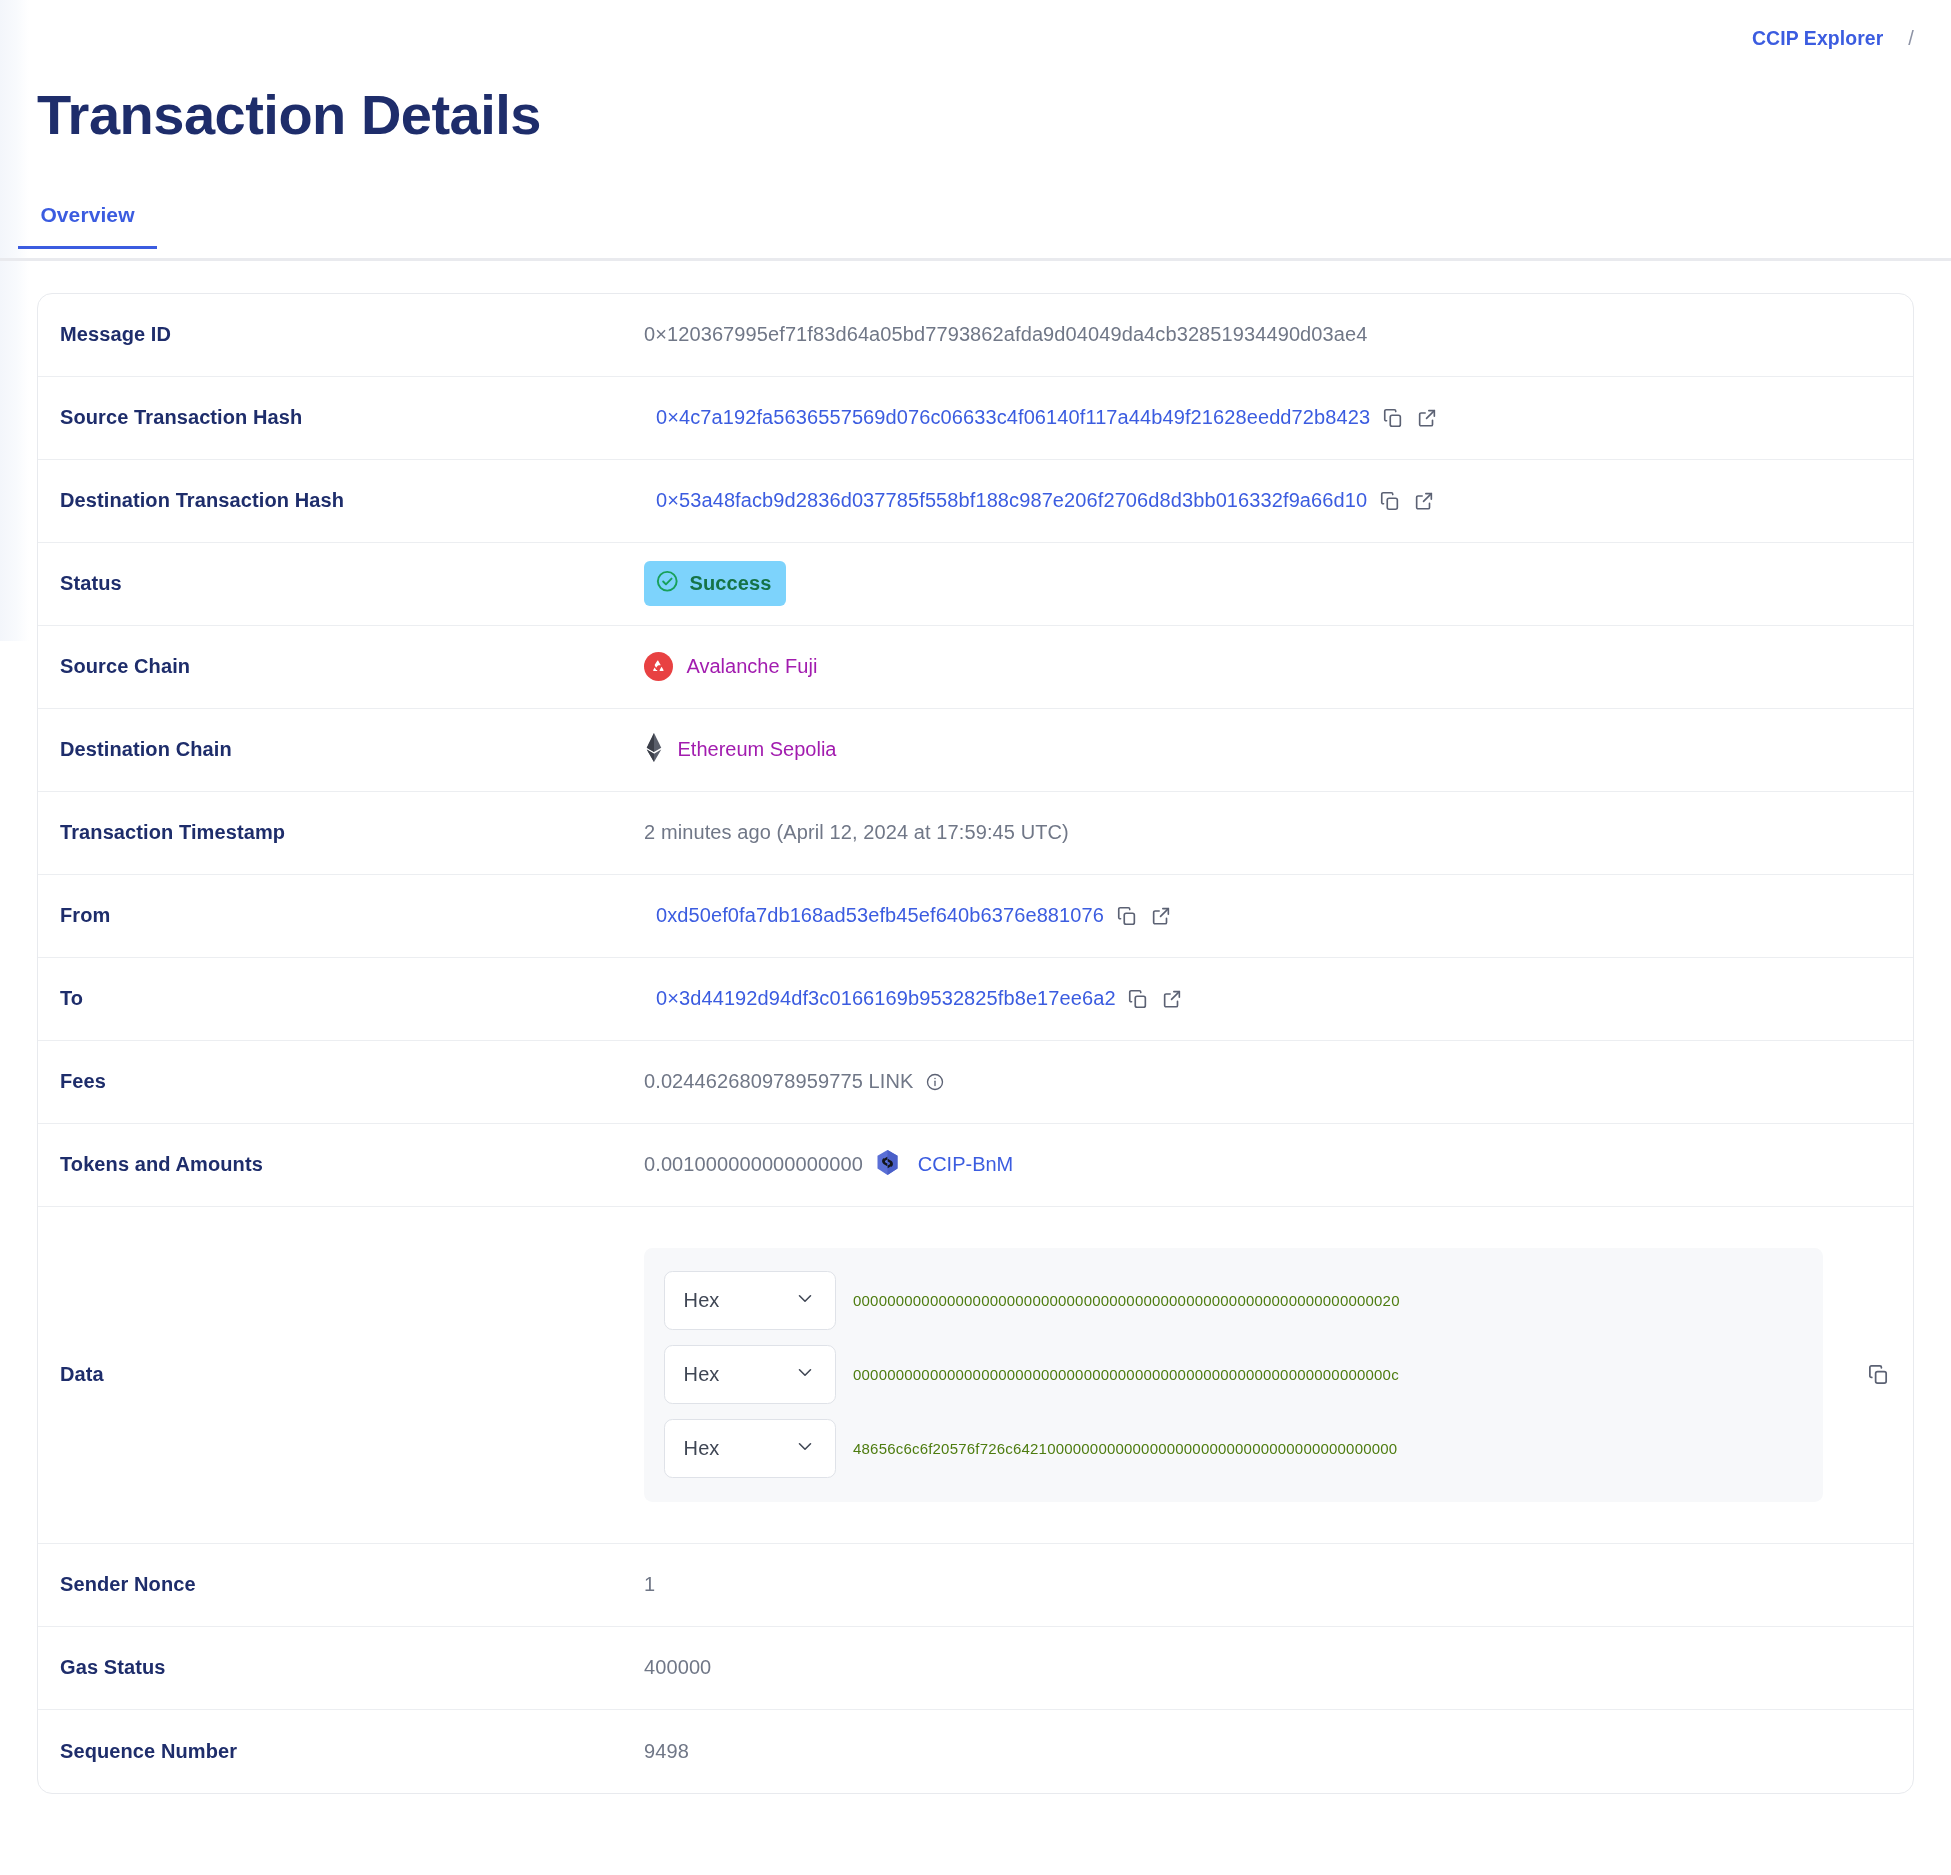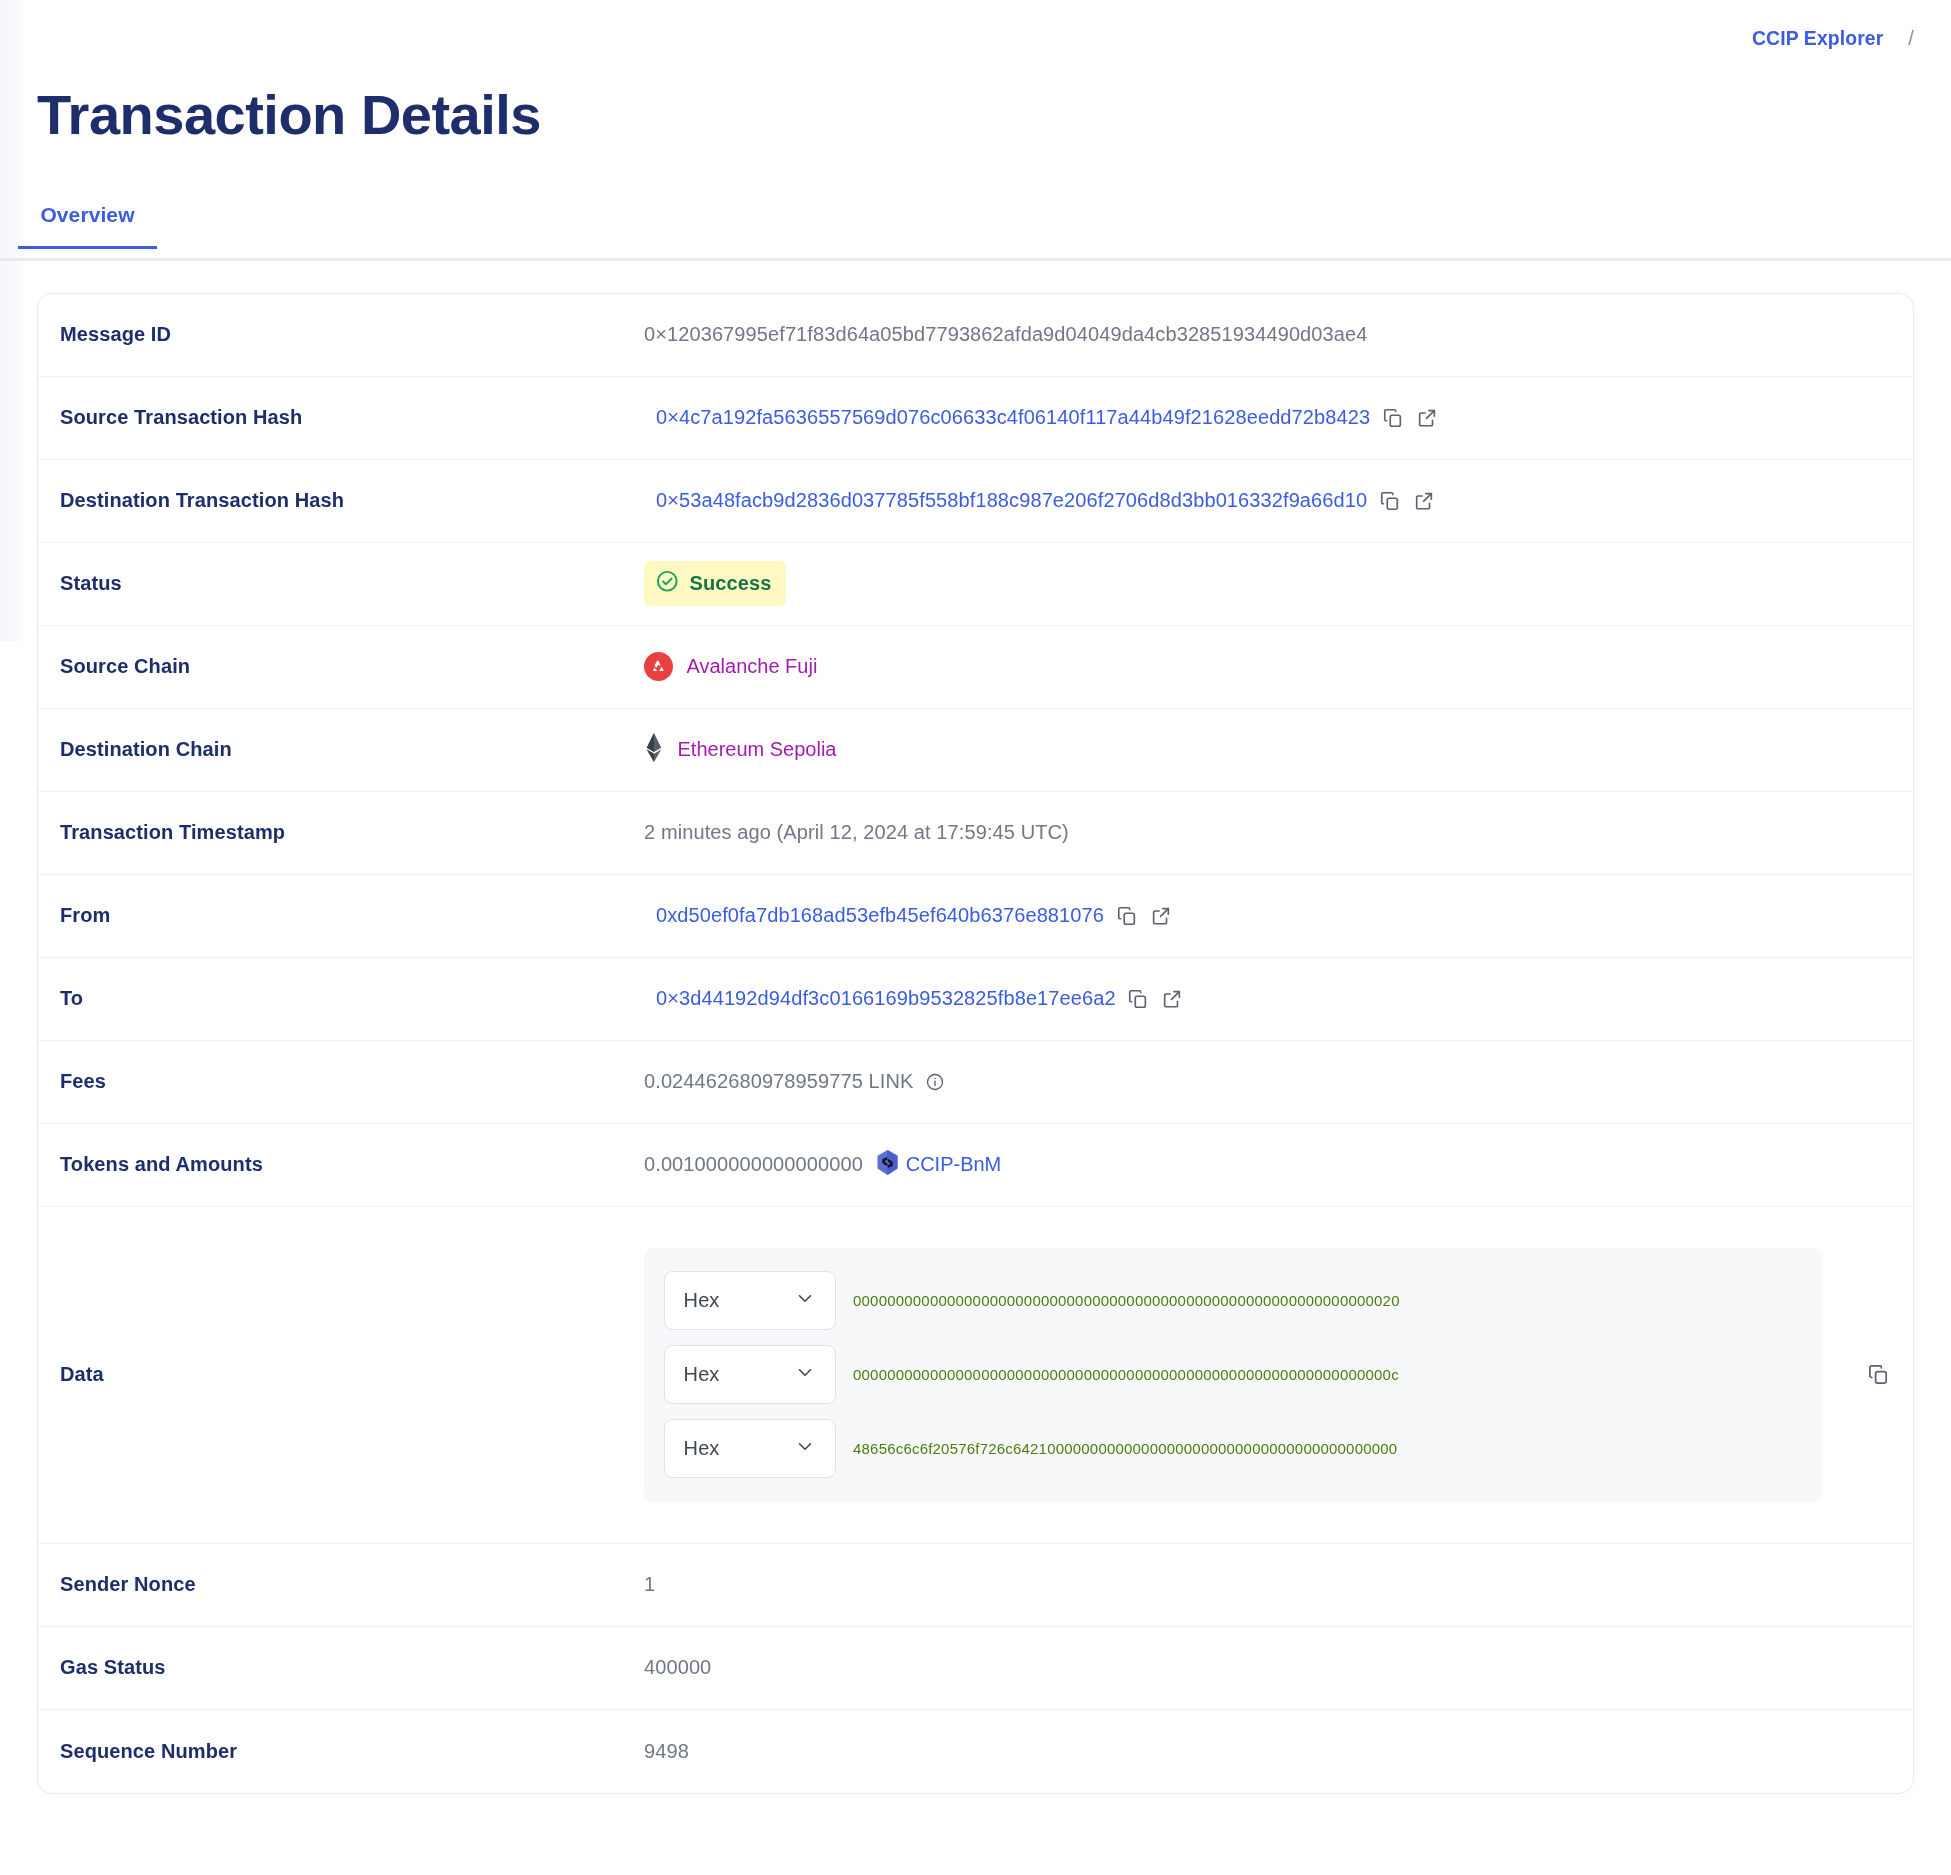--- a/index.html
+++ b/index.html
@@ -155,21 +155,21 @@
     display: inline-flex;
     align-items: center;
   }
   .icon-btn svg { display: block; }
 
   
   .status-badge {
     display: inline-flex;
     align-items: center;
     gap: 10px;
-    background: #fef9c3;
+    background: #7dd3fc;
     border-radius: 5.9px;
     padding: 7.6px 14.3px 7.6px 11px;
   }
   .status-badge .badge-text {
     font-size: 20px;
     font-weight: 600;
     color: #157347;
     letter-spacing: 0.1px;
   }
 
@@ -180,21 +180,21 @@
   .avax-icon {
     width: 29px; height: 29px;
     border-radius: 50%;
     background: #e84142;
     display: inline-flex;
     align-items: center;
     justify-content: center;
   }
 
   
-  .token-cell { display: inline-flex; align-items: center; gap: 6px; }
+  .token-cell { display: inline-flex; align-items: center; gap: 18px; }
   .token-link { color: #3b5ce0; text-decoration: none; font-size: 20px; }
 
   
   .row.row-data {
     align-items: center;
     min-height: 337px;
     padding-top: 22px;
     padding-bottom: 22px;
   }
   .data-panel {

